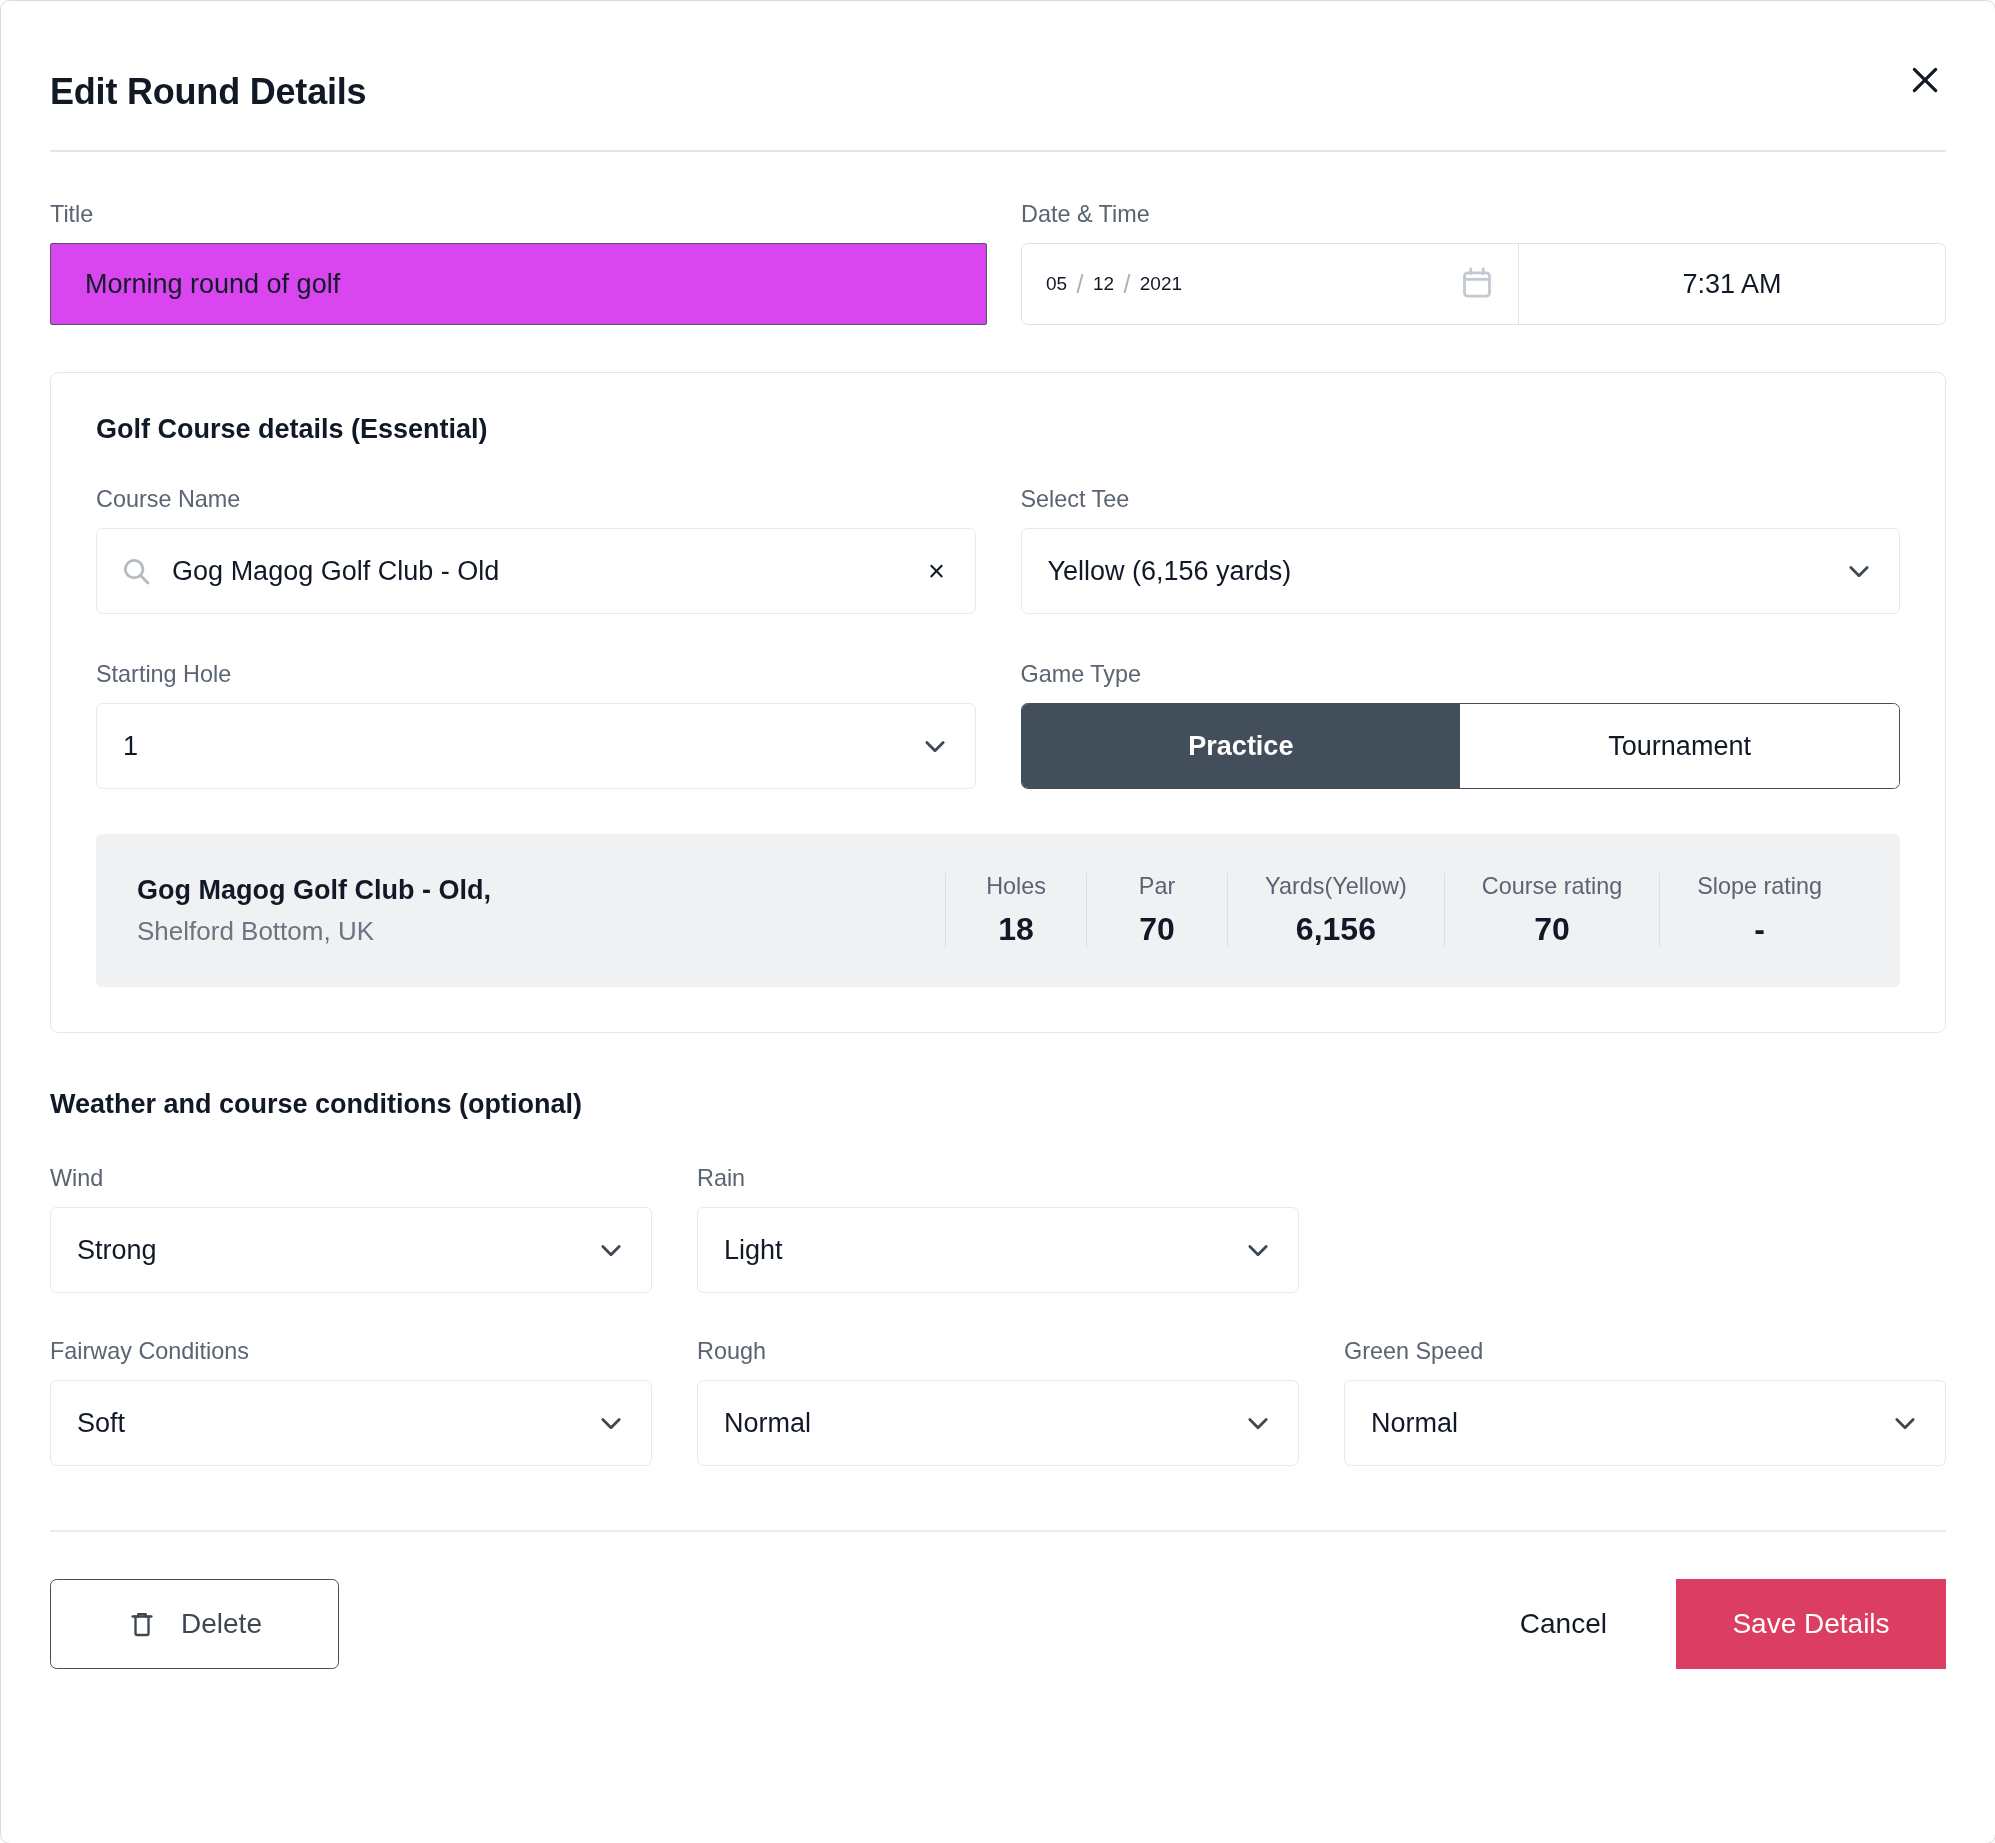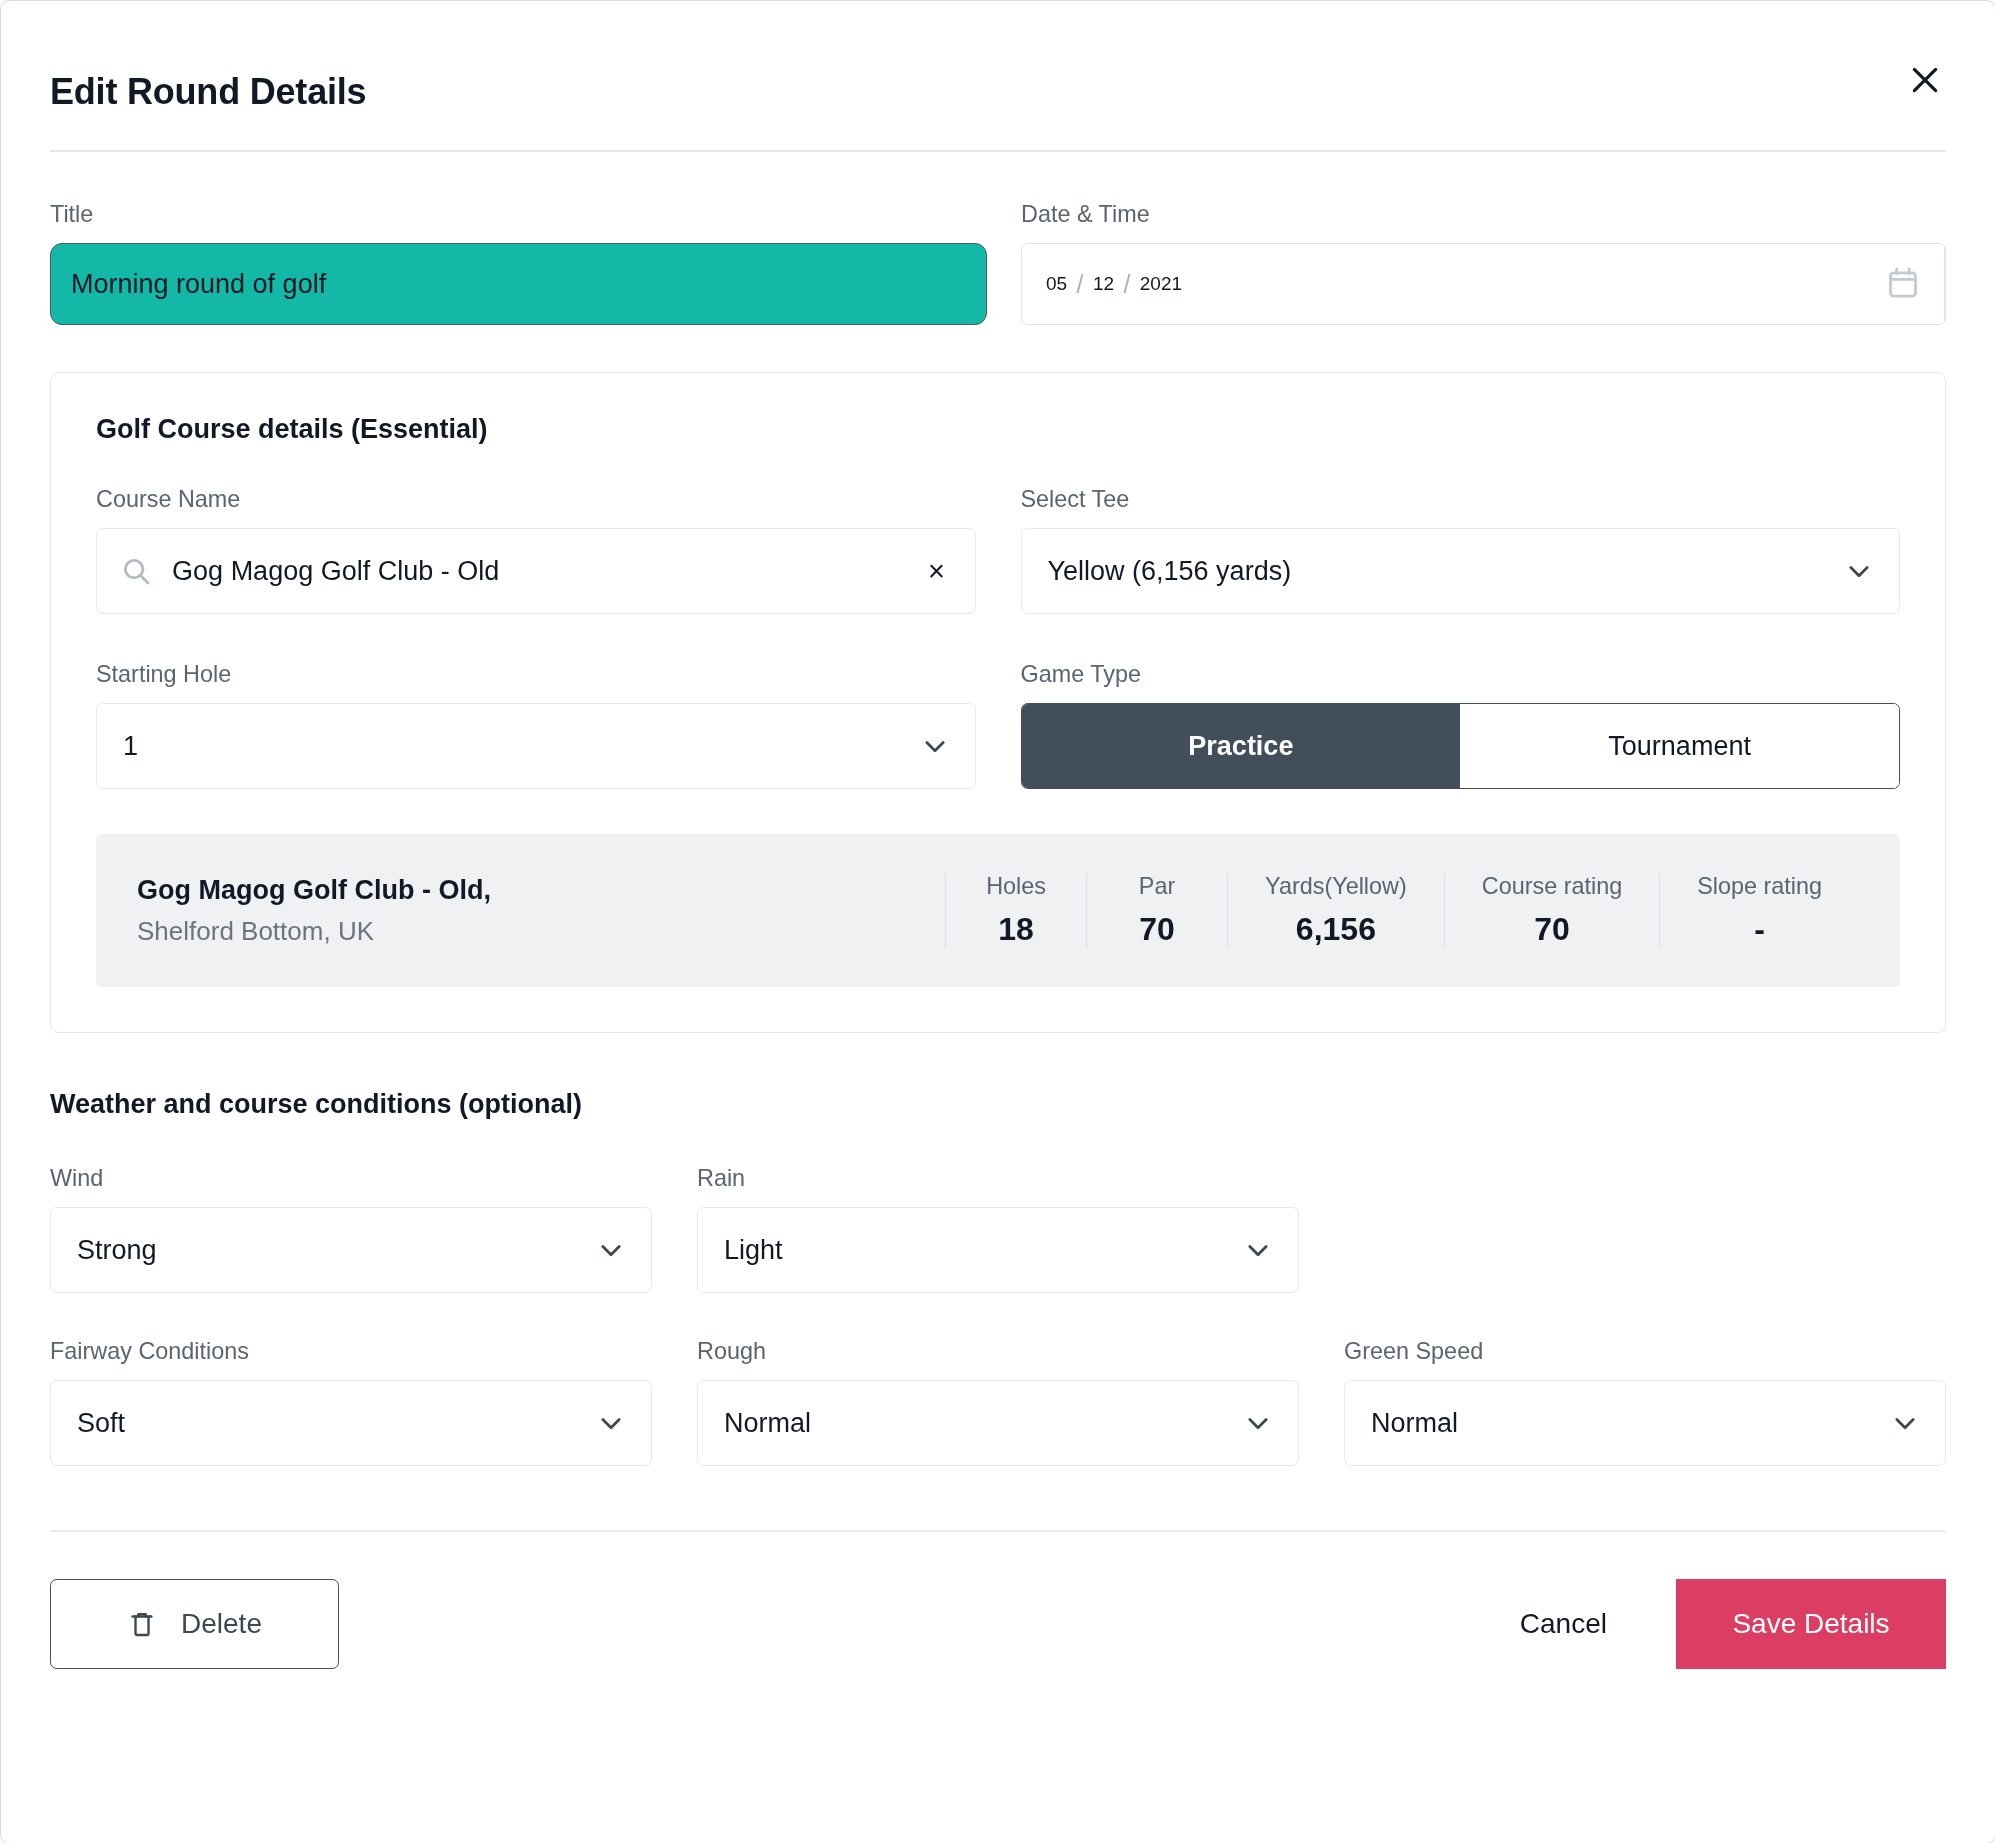--- a/index.html
+++ b/index.html
@@ -61,25 +61,25 @@
   .field-label {
     font-size: 23.4px;
     color: #5a6472;
     margin-bottom: 15px;
     display: block;
   }
 
   .input-box {
     height: 82px;
     border: 1.9px solid #dfe3e8;
-    border-radius: 12px;
-    background: #14b8a6;
-    display: flex;
-    align-items: center;
-    padding: 0 20px;
+    border-radius: 2px;
+    background: #d946ef;
+    display: flex;
+    align-items: center;
+    padding: 0 34px;
     font-size: 27px;
     color: #111927;
   }
   .input-box.focused { border-color: #4c5763; }
 
   
   .row-top {
     display: flex;
     gap: 34px;
     margin-top: 49px;
@@ -334,20 +334,21 @@
           <span class="date-seg">2021</span>
           <span class="cal-icon">
             <svg width="34" height="36" viewBox="0 0 24 25" fill="none" stroke="#c3cad2" stroke-width="2" stroke-linecap="round">
               <rect x="3.2" y="4.6" width="17.6" height="16.4" rx="2.2"></rect>
               <line x1="7.6" y1="1.8" x2="7.6" y2="5.2"></line>
               <line x1="16.4" y1="1.8" x2="16.4" y2="5.2"></line>
               <line x1="3.2" y1="9.2" x2="20.8" y2="9.2"></line>
             </svg>
           </span>
         </div>
+        <div class="time-part">7:31 AM</div>
       </div>
     </div>
   </div>
 
   <div class="course-panel">
     <div class="panel-heading">Golf Course details (Essential)</div>
 
     <div class="grid-2">
       <div>
         <span class="field-label">Course Name</span>

